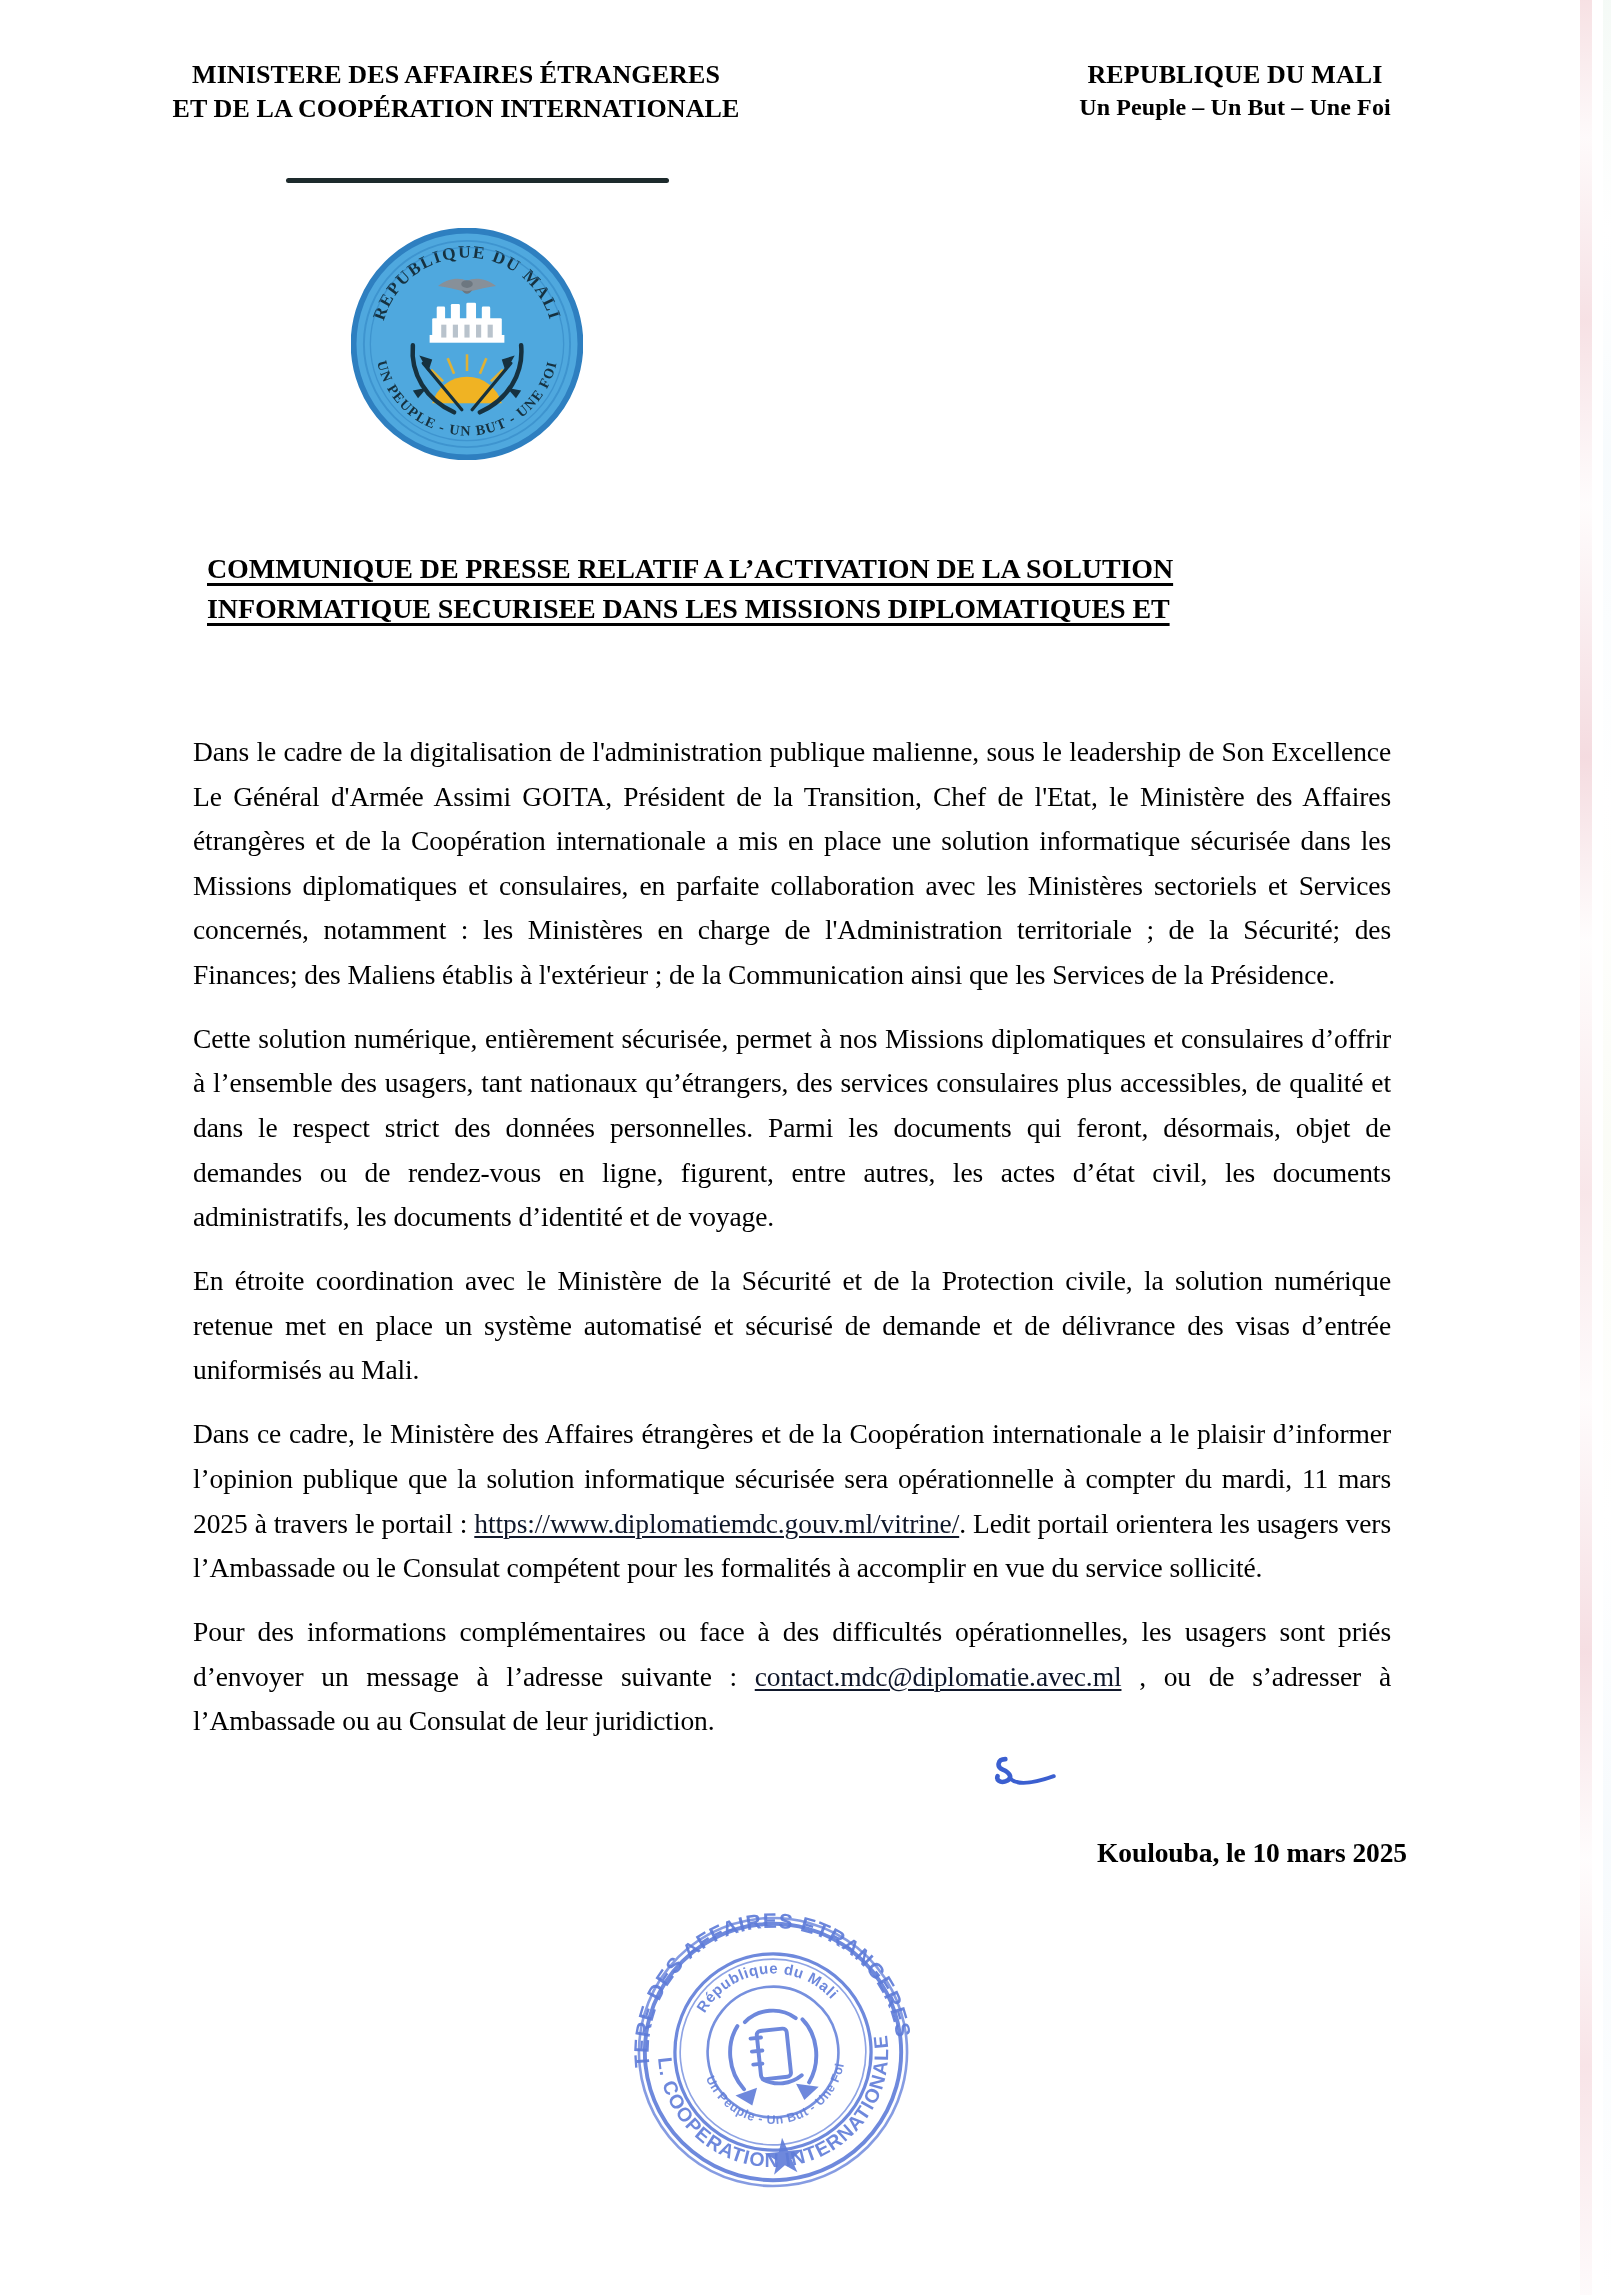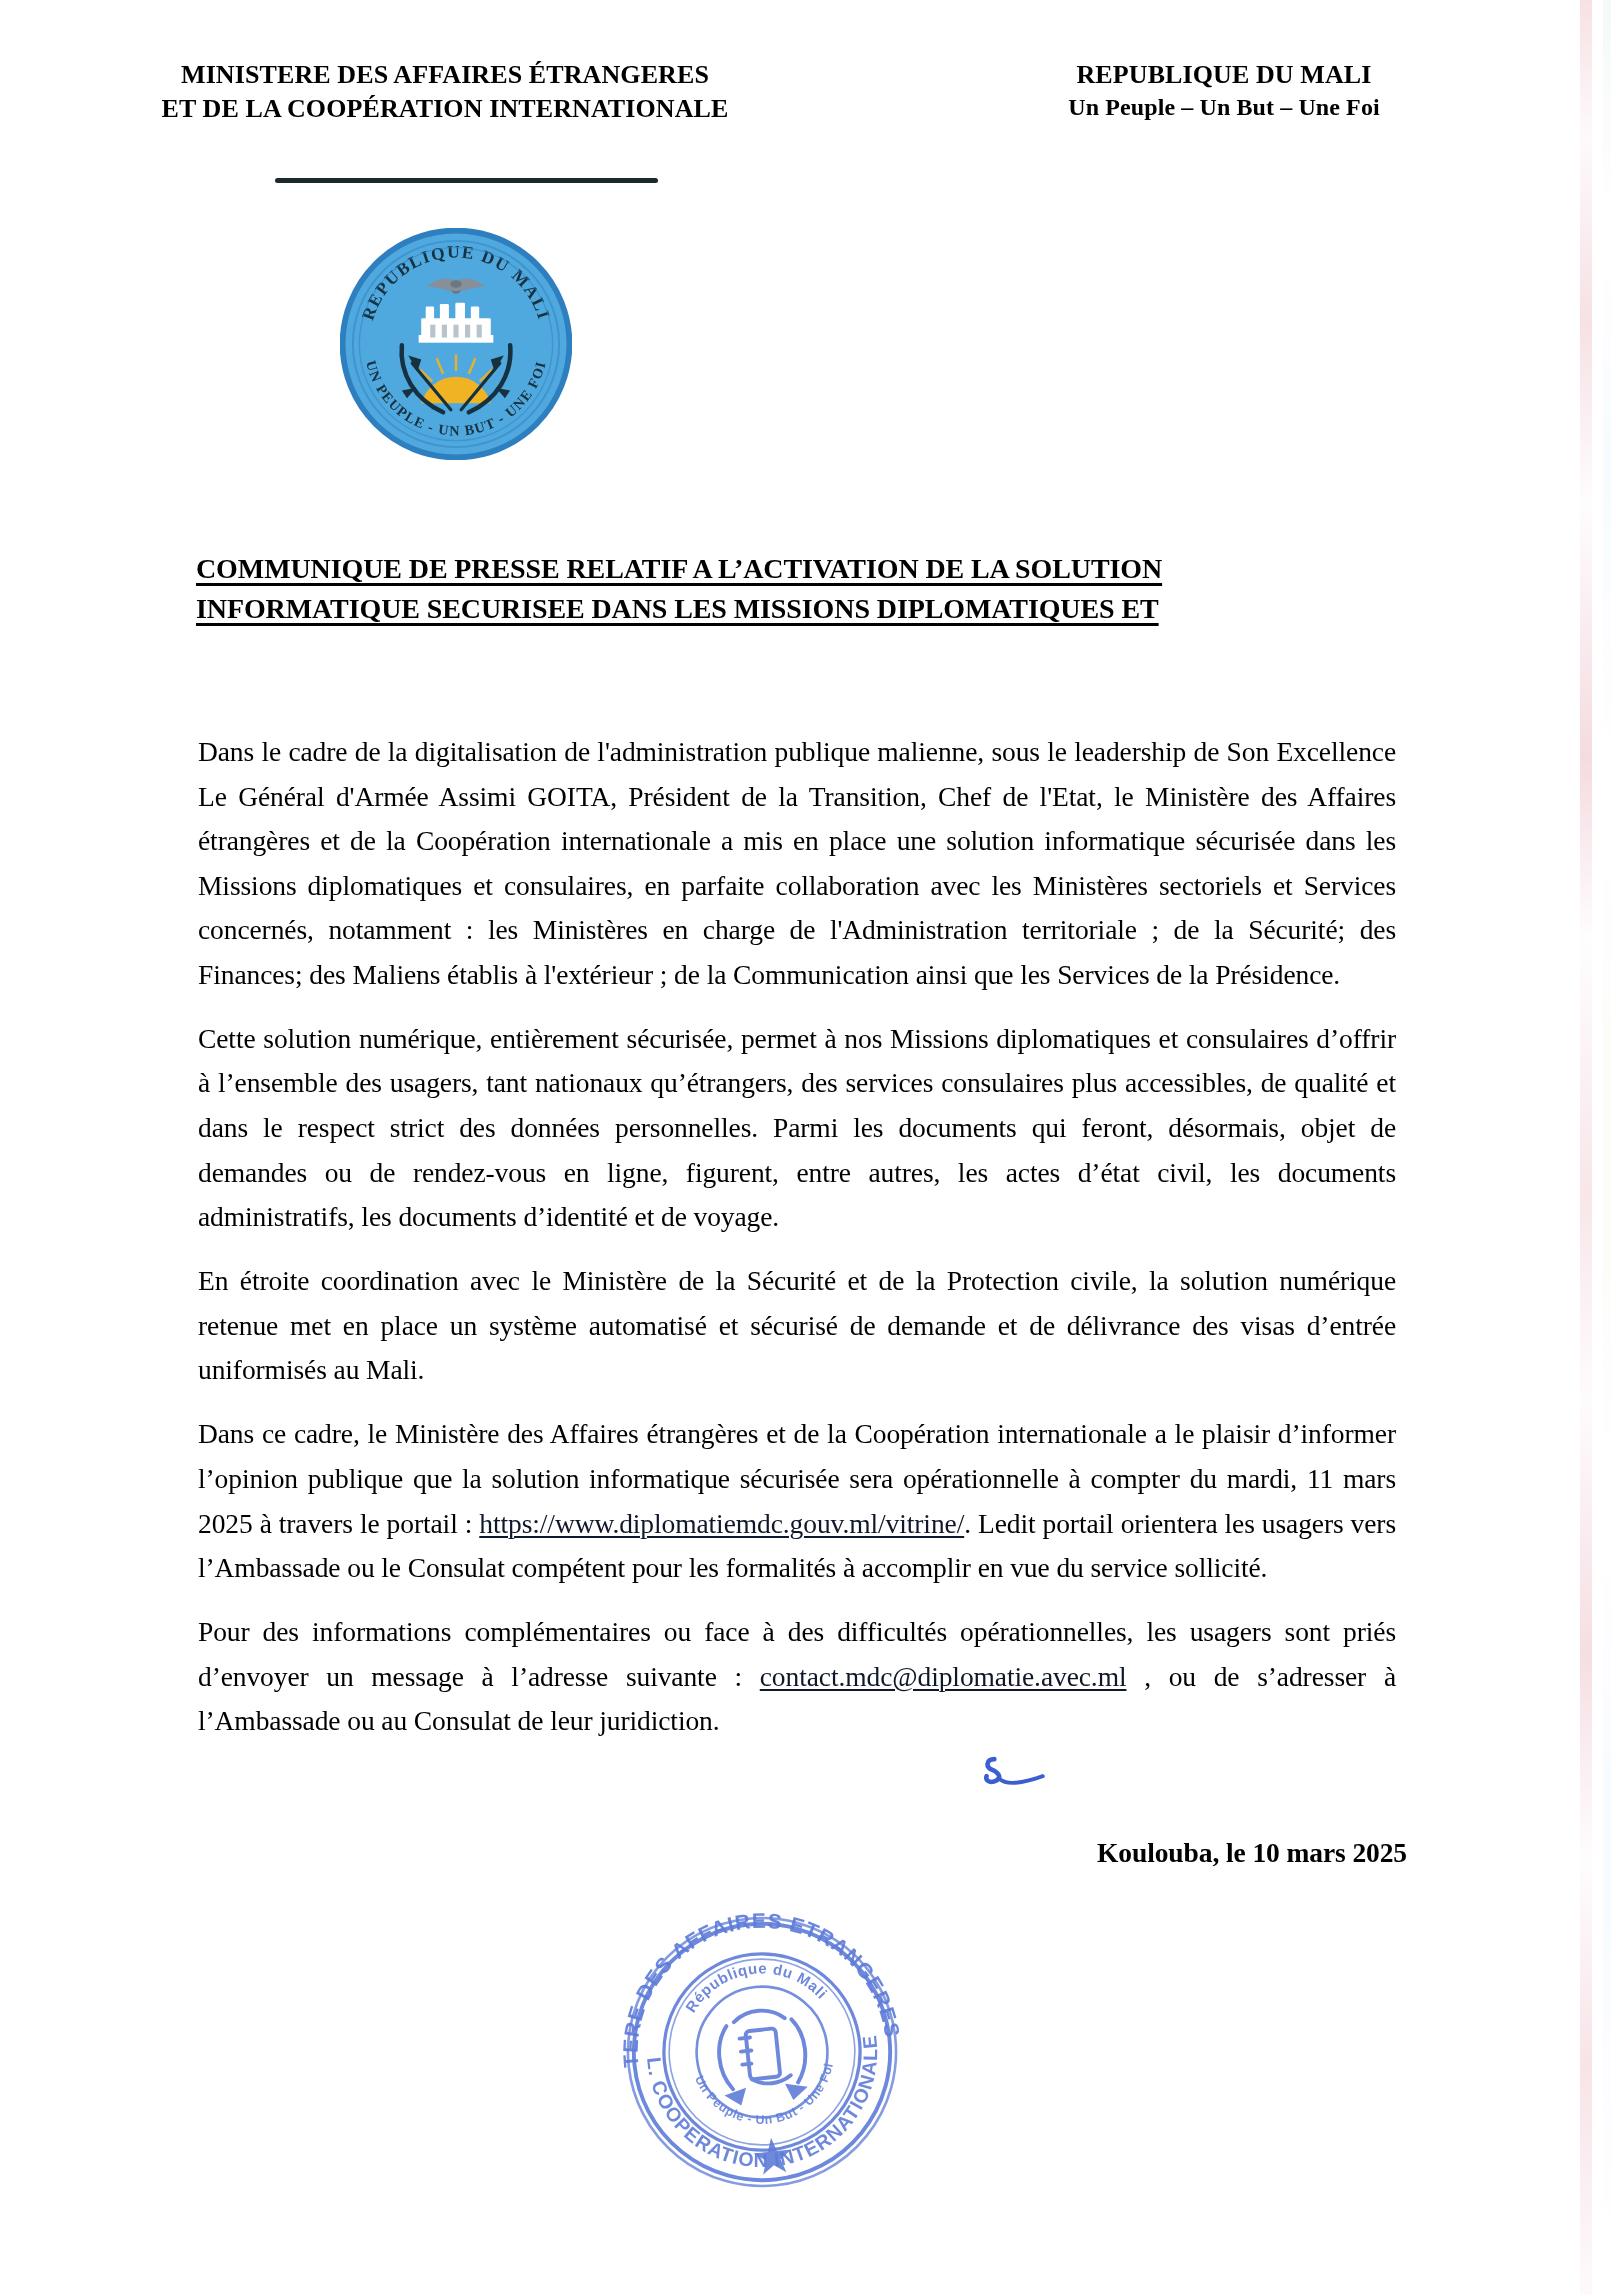--- a/index.html
+++ b/index.html
@@ -52,20 +52,21 @@
       rgba(240,245,225,0.28) 50%,
       rgba(255,255,255,0) 66%,
       rgba(228,240,248,0.30) 80%,
       rgba(255,255,255,0) 100%);
     pointer-events: none;
   }
 
   .page {
     position: absolute;
     inset: 0;
+    margin-left: 11px;
   }
 
   
   .header {
     position: absolute;
     top: 58px;
     left: 0;
     width: 1623px;
     display: flex;
     align-items: flex-start;
@@ -131,21 +132,21 @@
     text-decoration: underline;
     text-underline-offset: 4.6px;
     text-decoration-thickness: 2.6px;
     letter-spacing: -0.1px;
   }
 
   
   .body-block {
     position: absolute;
     top: 730px;
-    left: 198px;
+    left: 182px;
     width: 1198px;
   }
   .para {
     font-size: 27.5px;
     line-height: 1.62;
     text-align: justify;
     margin: 0 0 19.6px 0;
     letter-spacing: -0.1px;
   }
   .para.last { margin-bottom: 0; }

